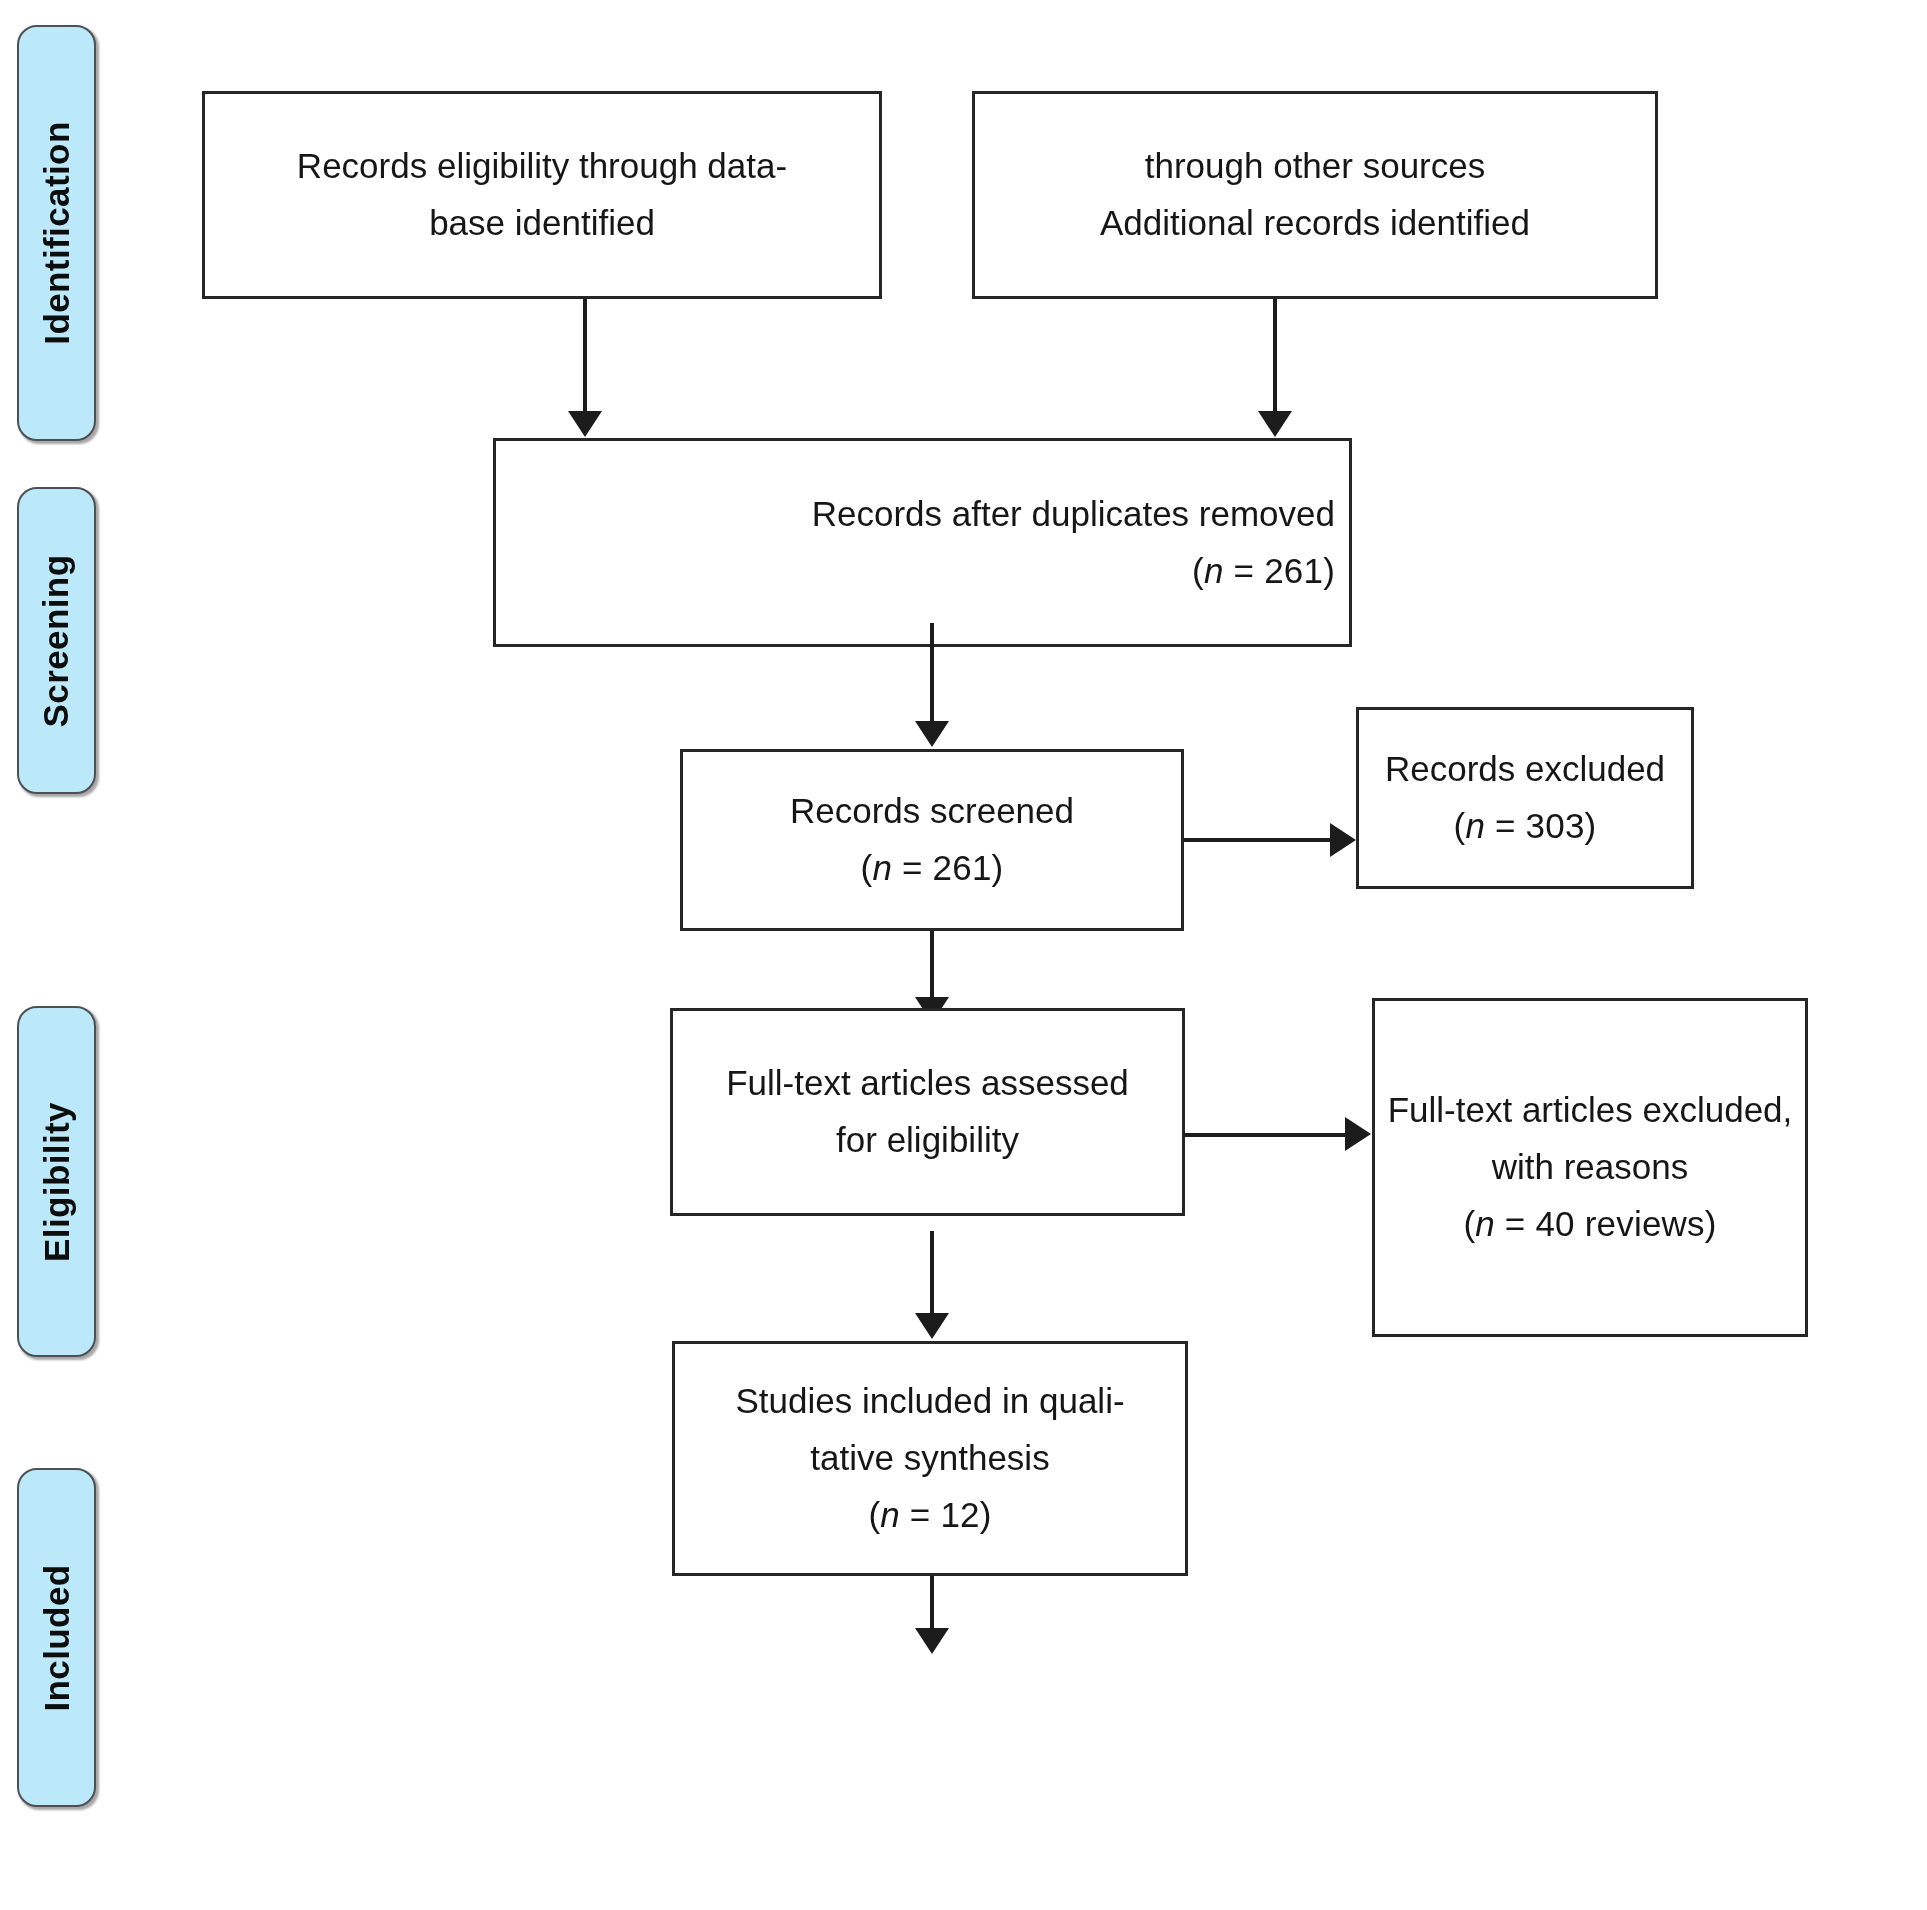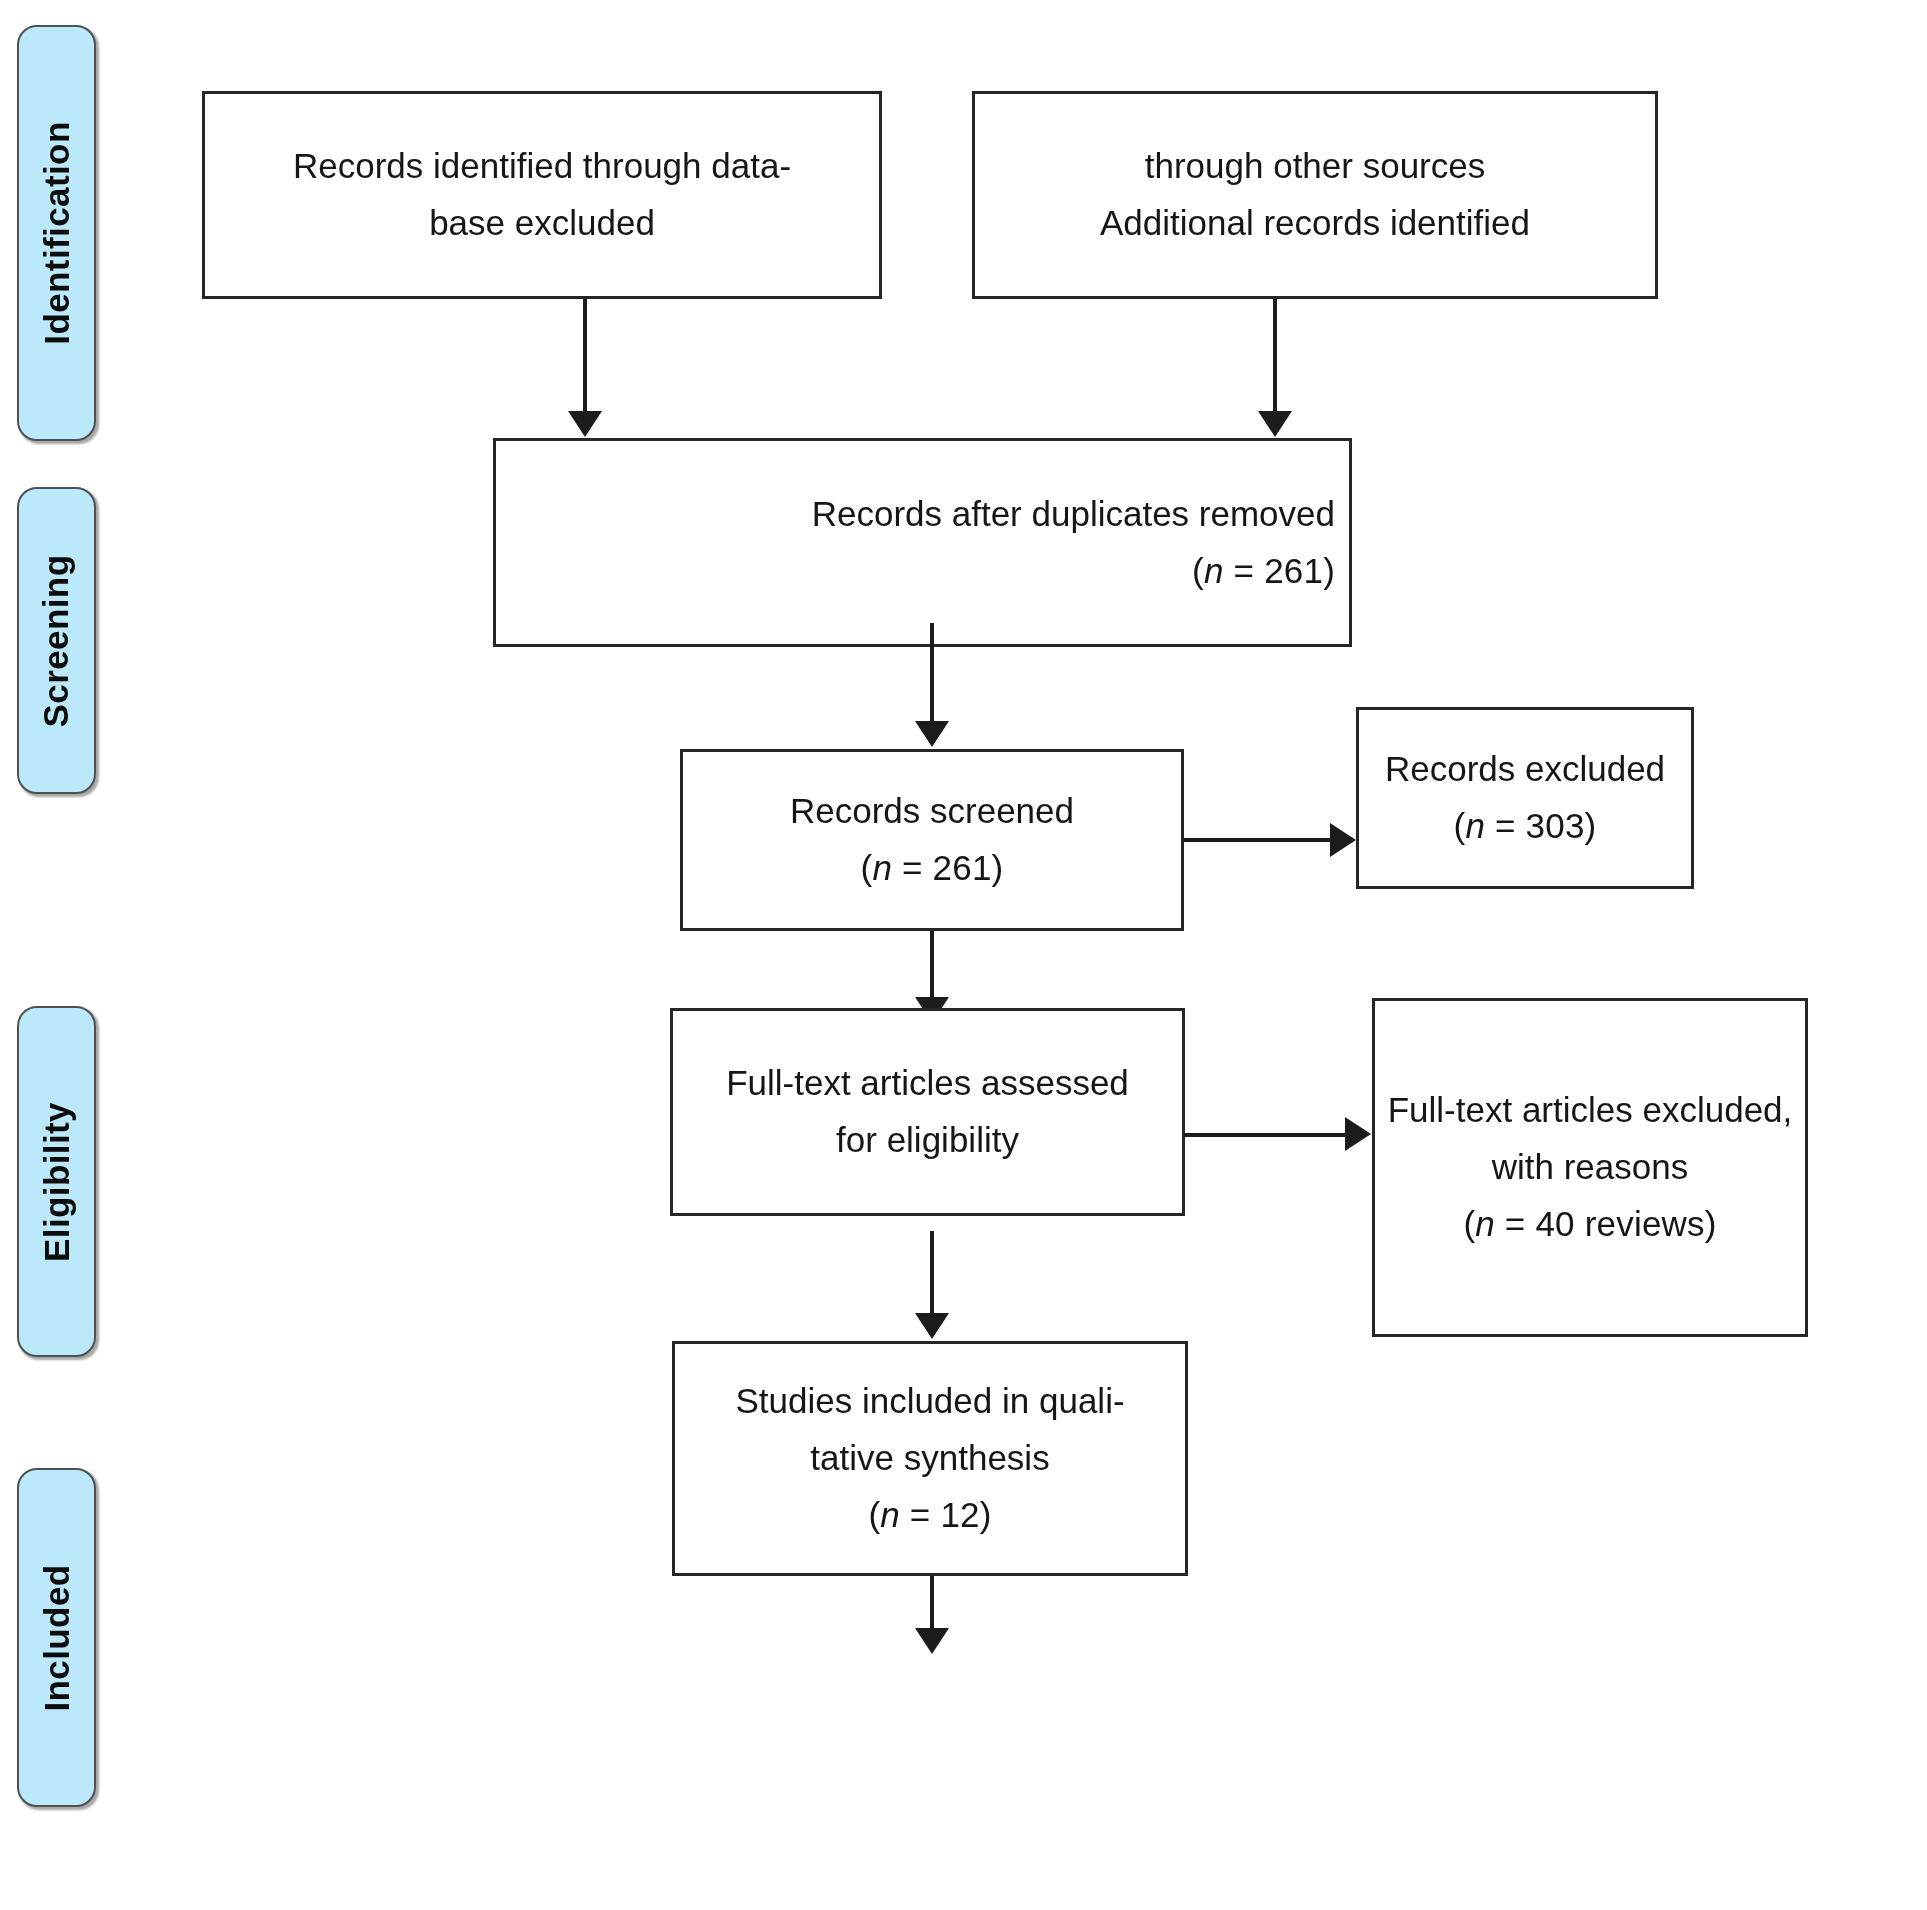--- a/index.html
+++ b/index.html
@@ -104,22 +104,22 @@
 
   <div class="phase" style="left:17px; top:1006px; width:79px; height:351px;">
     <span class="phase-label">Eligibility</span>
   </div>
 
   <div class="phase" style="left:17px; top:1468px; width:79px; height:339px;">
     <span class="phase-label">Included</span>
   </div>
 
   <div class="pbox" style="left:202px; top:91px; width:680px; height:208px;">
-    <div class="line">Records identified through data-</div>
-    <div class="line">base excluded</div>
+    <div class="line">Records eligibility through data-</div>
+    <div class="line">base identified</div>
   </div>
 
   <div class="pbox" style="left:972px; top:91px; width:686px; height:208px;">
     <div class="line">through other sources</div>
     <div class="line">Additional records identified</div>
   </div>
 
   <div class="vline" style="left:583px; top:299px; height:117px;"></div>
   <div class="arrow-down" style="left:568px; top:411px;"></div>
 

